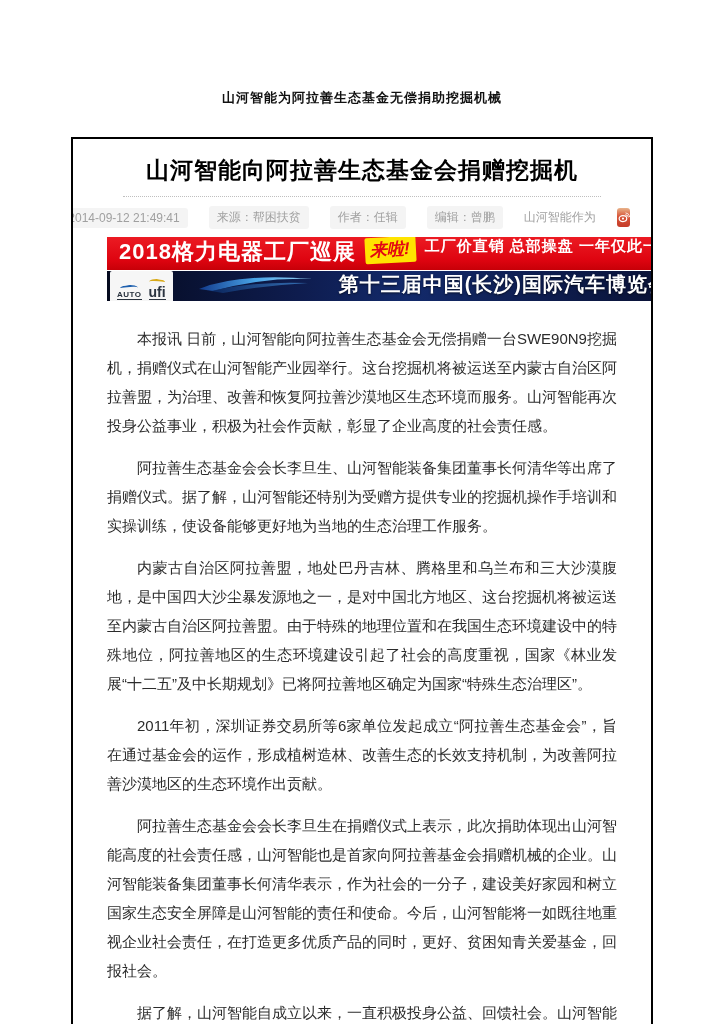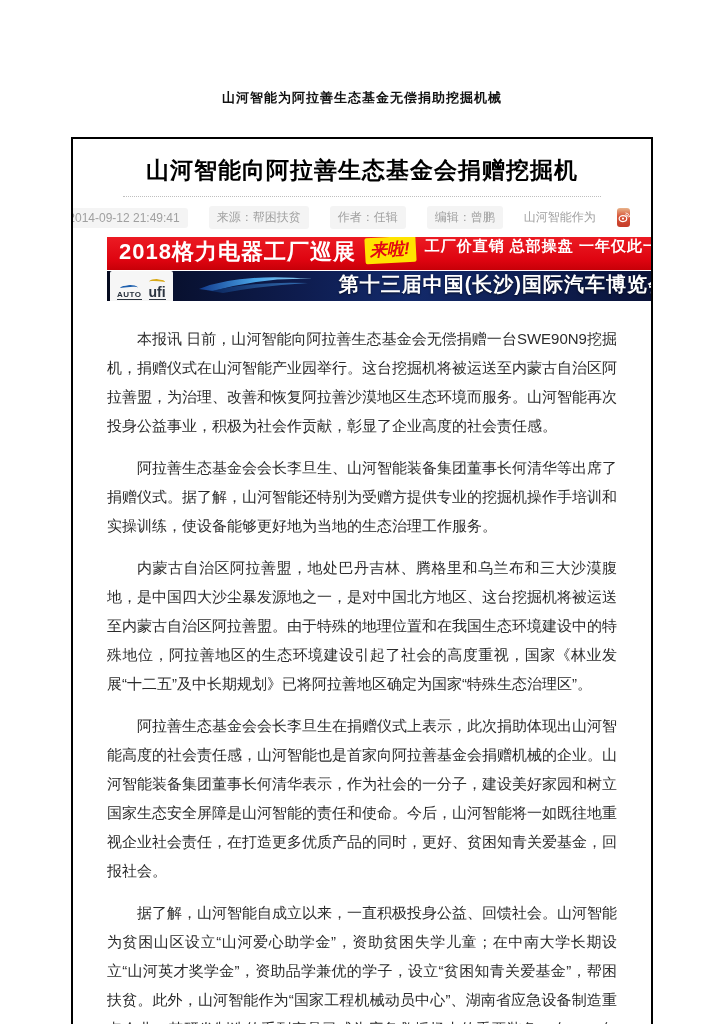--- a/index.html
+++ b/index.html
@@ -238,18 +238,19 @@
         <path d="M6 18 Q45 2 120 8 Q70 6 20 20 Z" fill="url(#swg)"></path>
         <path d="M18 20 Q60 10 115 12 Q75 14 30 22 Z" fill="url(#swg2)" opacity="0.8"></path>
       </svg>
       <span class="auto-title">第十三届中国(长沙)国际汽车博览会</span>
     </div>
 
     <div class="article-body">
       <p>本报讯 日前，山河智能向阿拉善生态基金会无偿捐赠一台SWE90N9挖掘机，捐赠仪式在山河智能产业园举行。这台挖掘机将被运送至内蒙古自治区阿拉善盟，为治理、改善和恢复阿拉善沙漠地区生态环境而服务。山河智能再次投身公益事业，积极为社会作贡献，彰显了企业高度的社会责任感。</p>
       <p>阿拉善生态基金会会长李旦生、山河智能装备集团董事长何清华等出席了捐赠仪式。据了解，山河智能还特别为受赠方提供专业的挖掘机操作手培训和实操训练，使设备能够更好地为当地的生态治理工作服务。</p>
       <p>内蒙古自治区阿拉善盟，地处巴丹吉林、腾格里和乌兰布和三大沙漠腹地，是中国四大沙尘暴发源地之一，是对中国北方地区、这台挖掘机将被运送至内蒙古自治区阿拉善盟。由于特殊的地理位置和在我国生态环境建设中的特殊地位，阿拉善地区的生态环境建设引起了社会的高度重视，国家《林业发展“十二五”及中长期规划》已将阿拉善地区确定为国家“特殊生态治理区”。</p>
+      <p>2011年初，深圳证券交易所等6家单位发起成立“阿拉善生态基金会”，旨在通过基金会的运作，形成植树造林、改善生态的长效支持机制，为改善阿拉善沙漠地区的生态环境作出贡献。</p>
       <p>阿拉善生态基金会会长李旦生在捐赠仪式上表示，此次捐助体现出山河智能高度的社会责任感，山河智能也是首家向阿拉善基金会捐赠机械的企业。山河智能装备集团董事长何清华表示，作为社会的一分子，建设美好家园和树立国家生态安全屏障是山河智能的责任和使命。今后，山河智能将一如既往地重视企业社会责任，在打造更多优质产品的同时，更好、贫困知青关爱基金，回报社会。</p>
       <p>据了解，山河智能自成立以来，一直积极投身公益、回馈社会。山河智能为贫困山区设立“山河爱心助学金”，资助贫困失学儿童；在中南大学长期设立“山河英才奖学金”，资助品学兼优的学子，设立“贫困知青关爱基金”，帮困扶贫。此外，山河智能作为“国家工程机械动员中心”、湖南省应急设备制造重点企业，其研发制造的系列产品已成为应急救援场上的重要装备，在2008年冰灾、5·12汶川地震、舟曲泥石流灾害、岳阳泥石流灾害等紧急救援工作现场都发挥了重大作用。</p>
     </div>
 
   </div>
 </div>
 
 </body></html>

